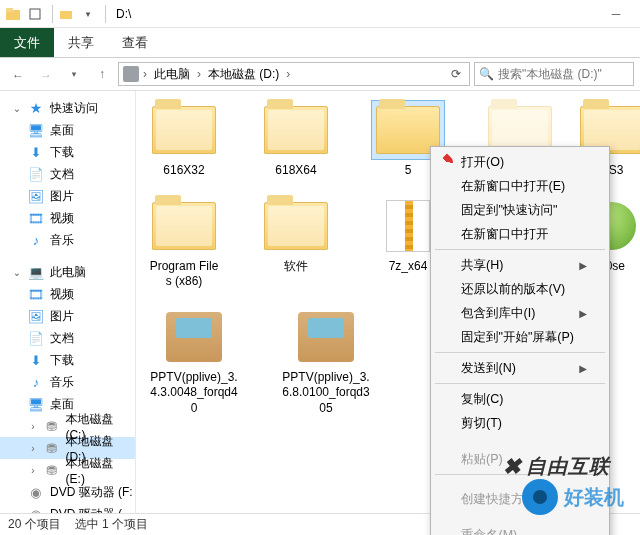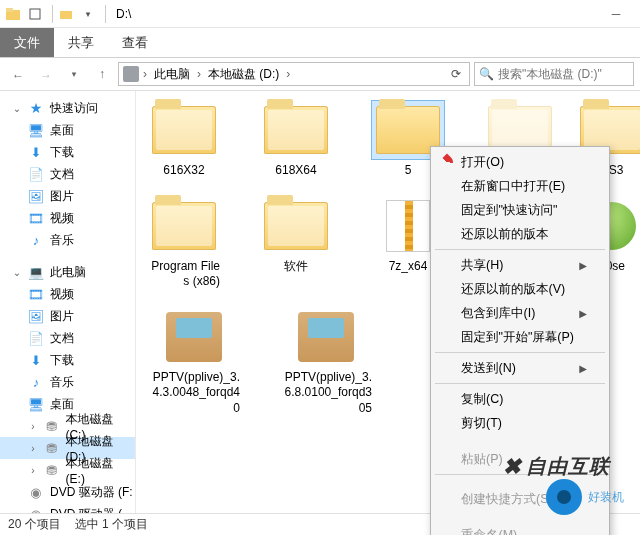--- a/index.html
+++ b/index.html
@@ -5,21 +5,21 @@
   * { margin: 0; padding: 0; box-sizing: border-box; font-family: "Microsoft YaHei", "Segoe UI", sans-serif; }
   body { background: #fff; font-size: 12px; color: #000; width: 640px; height: 535px; overflow: hidden; position: relative; }
   .titlebar { height: 28px; display: flex; align-items: center; padding: 0 4px; border-bottom: 1px solid #e5e5e5; }
   .titlebar .ticon { width: 18px; height: 18px; margin-right: 4px; display:flex;align-items:center;justify-content:center; }
   .titlebar .sep { width: 1px; height: 18px; background: #ccc; margin: 0 4px; }
   .titlebar .title { margin-left: 6px; font-size: 12px; }
   .titlebar .spacer { flex: 1; }
   .win-btn { width: 40px; height: 24px; display:flex;align-items:center;justify-content:center;color:#555; }
   .ribbon-tabs { height: 30px; display: flex; align-items: stretch; border-bottom: 1px solid #d0d0d0; background: #fff; }
   .ribbon-tab { padding: 6px 14px; font-size: 13px; color: #333; }
-  .ribbon-tab.file { background: #737373; color: #fff; }
+  .ribbon-tab.file { background: #14532d; color: #fff; }
   .addrbar { height: 32px; display: flex; align-items: center; padding: 3px 6px; gap: 4px; }
   .nav-btn { width: 24px; height: 24px; border-radius: 3px; display:flex;align-items:center;justify-content:center;color:#666; }
   .addr-box { flex: 1; height: 24px; border: 1px solid #c0c0c0; display: flex; align-items: center; padding: 0 4px; gap: 2px; background:#fff; }
   .addr-box .drive-icon { width:16px;height:16px; background:#9aa0a6;border-radius:2px;display:inline-block; }
   .addr-sep { color:#666; margin:0 2px; }
   .addr-part { padding:2px 3px; }
   .refresh { margin-left:auto; color:#555; padding:0 4px; }
   .search-box { width: 160px; height: 24px; border: 1px solid #c0c0c0; display: flex; align-items: center; padding: 0 4px; color:#777; background:#fff; }
   .search-box .sicon { margin-right:4px; }
   .content { display: flex; height: calc(100% - 28px - 30px - 32px - 22px); border-top: 1px solid #e0e0e0; }
@@ -36,21 +36,21 @@
   .ic-down { color:#2e90e5; font-size:13px; }
   .ic-doc { color:#2e90e5; font-size:13px; }
   .ic-pic { color:#2e90e5; font-size:13px; }
   .ic-vid { color:#2e90e5; font-size:13px; }
   .ic-mus { color:#2e90e5; font-size:13px; }
   .ic-pc { color:#2e90e5; font-size:13px; }
   .ic-drv { color:#888; font-size:13px; }
   .ic-dvd { color:#888; font-size:13px; }
   .filegrid { flex: 1; overflow: auto; padding: 10px 12px; position: relative; }
   .row { display: flex; gap: 40px; margin-bottom: 18px; }
-  .item { width: 92px; display: flex; flex-direction: column; align-items: center; text-align: right; }
+  .item { width: 92px; display: flex; flex-direction: column; align-items: center; text-align: center; }
   .item .thumb { width: 72px; height: 58px; margin-bottom: 4px; display:flex;align-items:center;justify-content:center; position:relative; }
   .folder { width: 64px; height: 48px; background: linear-gradient(#ffe9a8, #f5ce6a); border-radius: 3px 3px 2px 2px; position: relative; box-shadow: inset 0 0 0 1px #e2b85a; }
   .folder::before { content:""; position:absolute; top:-7px; left:3px; width:26px; height:10px; background:#f3d78a; border-radius:2px 2px 0 0; }
   .folder .inner { position:absolute; inset:4px; background:rgba(255,255,255,0.45); border-radius:2px; }
   .item.selected .thumb { outline: 1px solid #7db9e8; background: #cde8ff; }
   .item .label { font-size: 12px; line-height: 1.3; word-break: break-all; max-height: 48px; overflow:hidden; }
   .box { width:56px;height:50px;background:linear-gradient(#d8b07a,#c9975a);border-radius:4px;position:relative; }
   .box::after{content:"";position:absolute;top:6px;left:10px;width:36px;height:20px;background:#7ec0d8;border-radius:2px;}
   .hdd { width:48px;height:48px;background:#555;border-radius:4px;position:relative; }
   .hdd::after{content:"";position:absolute;bottom:4px;left:6px;width:36px;height:6px;background:#888;border-radius:1px;}
@@ -64,21 +64,21 @@
   .ctx-item.first { color:#000; font-weight: normal; }
   .ctx-item.first::before { content:""; position:absolute; left:8px; top:6px; width:12px;height:12px; background: conic-gradient(#d33 0 40%, transparent 0); border-radius:50% 0 50% 50%; transform:rotate(-45deg);}
   .ctx-item.disabled { color: #9a9a9a; margin-top: 12px; }
   .ctx-sep { height: 1px; background: #d0d0d0; margin: 3px 2px; }
   
   .wm1 { position:absolute; right:30px; bottom:55px; font-size:20px; font-weight:700; color:#333; font-style:italic; letter-spacing:1px; z-index:60; display:flex;align-items:center;gap:4px; }
   .wm1 .x { font-size:22px; }
   .wm2 { position:absolute; right:16px; bottom:20px; z-index:61; display:flex; align-items:center; gap:6px; }
   .wm2 .circ { width:36px;height:36px;border-radius:50%;background:#1b87d6;display:flex;align-items:center;justify-content:center; }
   .wm2 .circ .inner { width:14px;height:14px;border-radius:50%;background:#0a4e80; }
-  .wm2 .txt { font-size:12px; font-weight:400; color:#1b87d6; opacity:0.75; }
+  .wm2 .txt { font-size:20px; font-weight:700; color:#1b87d6; opacity:0.75; }
   .green-ball { width:48px;height:48px;border-radius:50%;background:radial-gradient(circle at 30% 30%, #c6f08a, #5fa52a); }
 </style>
 </head>
 <body>
 
 <div class="titlebar">
   <span class="ticon">
       <svg width="16" height="16">
         <rect x="1" y="4" width="14" height="10" fill="#f5ce6a"></rect>
         <rect x="1" y="2" width="7" height="4" fill="#f3d78a"></rect>
@@ -327,21 +327,21 @@
   <div class="ctx-item first">
       <span>打开(O)</span>
     </div>
   <div class="ctx-item">
       <span>在新窗口中打开(E)</span>
     </div>
   <div class="ctx-item">
       <span>固定到"快速访问"</span>
     </div>
   <div class="ctx-item">
-      <span>还原以前的版本</span>
+      <span>在新窗口中打开</span>
     </div>
   <div class="ctx-sep"></div>
   <div class="ctx-item">
       <span>共享(H)</span>
       <span class="arrow">▶</span>
     </div>
   <div class="ctx-item">
       <span>还原以前的版本(V)</span>
     </div>
   <div class="ctx-item">

